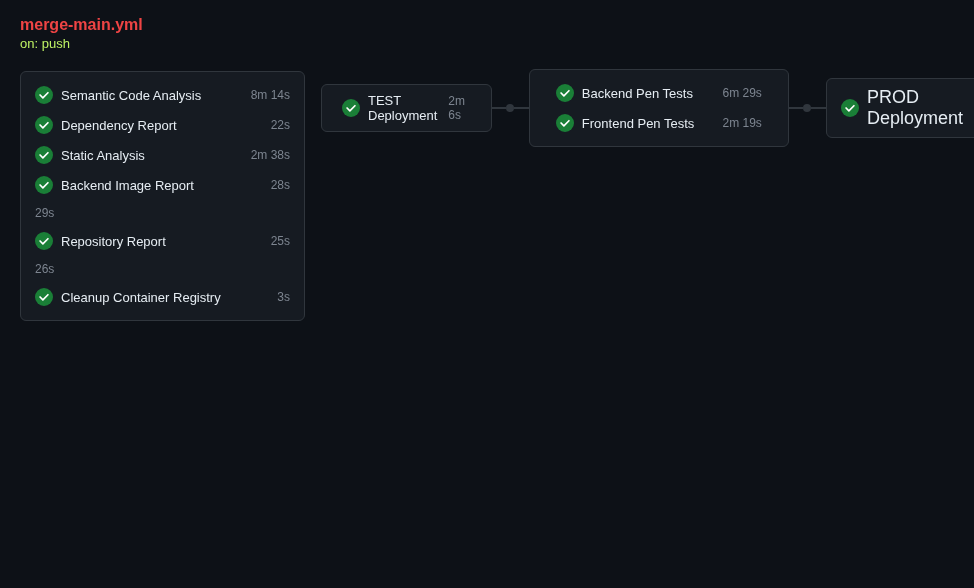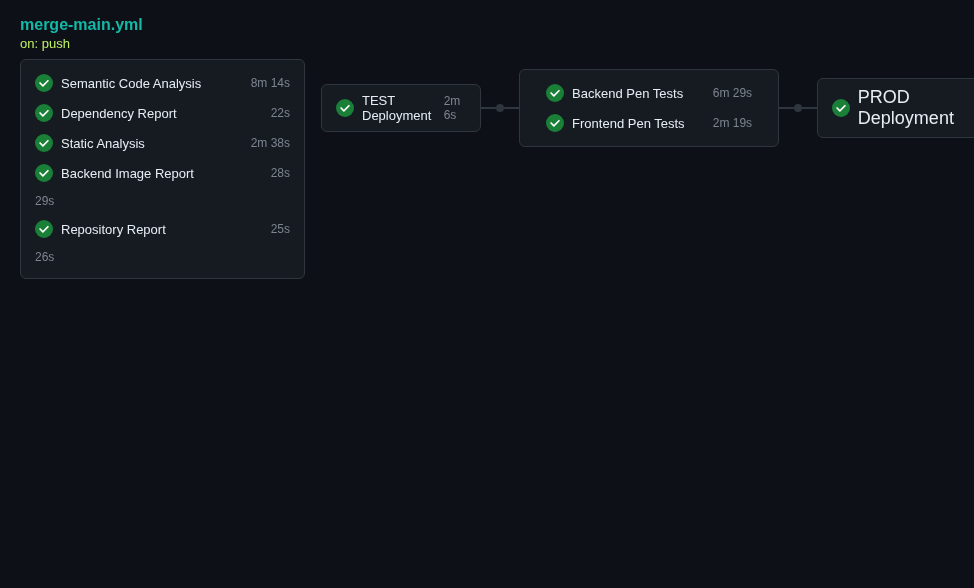--- a/index.html
+++ b/index.html
@@ -17,21 +17,21 @@
       overflow: hidden;
     }
 
     .page-header {
       padding: 16px 20px 8px 20px;
     }
 
     .page-title {
       font-size: 16px;
       font-weight: 600;
-      color: #14b8a6;
+      color: #ef4444;
     }
 
     .page-subtitle {
       font-size: 13px;
       color: #bef264;
       margin-top: 2px;
     }
 
     .job-item {
       display: flex;
@@ -70,21 +70,21 @@
 </head>
 <body>
 
 <div class="page-header">
   <div class="page-title">merge-main.yml</div>
   <div class="page-subtitle">on: push</div>
 </div>
 
 <div style="display: flex; flex-direction: row; padding: 0 20px; gap: 0; align-items: flex-start;">
 
-  <div style="background-color: #161b22; border: 1px solid #30363d; border-radius: 6px; min-width: 285px; padding: 8px 0; margin-top: 0;">
+  <div style="background-color: #161b22; border: 1px solid #30363d; border-radius: 6px; min-width: 285px; padding: 8px 0; margin-top: 12px;">
     <div class="job-item">
       <div class="job-left">
         <span class="check-icon">
           <svg viewBox="0 0 16 16" fill="none">
             <circle cx="8" cy="8" r="8" fill="#1a7f37"></circle>
             <path d="M4.5 8l2.5 2.5 4.5-4.5" stroke="#fff" stroke-width="1.5" stroke-linecap="round" stroke-linejoin="round"></path>
           </svg>
         </span>
         <span class="job-name">Semantic Code Analysis</span>
       </div>
@@ -137,27 +137,39 @@
             <path d="M4.5 8l2.5 2.5 4.5-4.5" stroke="#fff" stroke-width="1.5" stroke-linecap="round" stroke-linejoin="round"></path>
           </svg>
         </span>
         <span class="job-name">Repository Report</span>
       </div>
       <span class="job-duration">25s</span>
     </div>
     <div class="job-item">
       <span class="job-duration">26s</span>
     </div>
+    <div class="job-item">
+      <div class="job-left">
+        <span class="check-icon">
+          <svg viewBox="0 0 16 16" fill="none">
+            <circle cx="8" cy="8" r="8" fill="#1a7f37"></circle>
+            <path d="M4.5 8l2.5 2.5 4.5-4.5" stroke="#fff" stroke-width="1.5" stroke-linecap="round" stroke-linejoin="round"></path>
+          </svg>
+        </span>
+        <span class="job-name">Cleanup Container Registry</span>
+      </div>
+      <span class="job-duration">3s</span>
+    </div>
   </div>
 
   <div style="display: flex; flex-direction: column; flex: 1;">
 
     <div style="display: flex; flex-direction: row; align-items: center; padding: 10px 16px 0 16px; gap: 0;">
 
-      <div style="background-color: #161b22; border: 1px solid #30363d; border-radius: 6px; padding: 8px 14px; display: flex; align-items: center; gap: 8px; min-width: 155px;">
+      <div style="background-color: #161b22; border: 1px solid #30363d; border-radius: 6px; padding: 8px 20px; display: flex; align-items: center; gap: 8px; min-width: 155px;">
         <span class="check-icon">
           <svg viewBox="0 0 16 16" fill="none">
             <circle cx="8" cy="8" r="8" fill="#1a7f37"></circle>
             <path d="M4.5 8l2.5 2.5 4.5-4.5" stroke="#fff" stroke-width="1.5" stroke-linecap="round" stroke-linejoin="round"></path>
           </svg>
         </span>
         <span class="job-name" style="font-size:13px;">TEST Deployment</span>
         <span class="job-duration" style="margin-left:auto;">2m 6s</span>
       </div>
 

